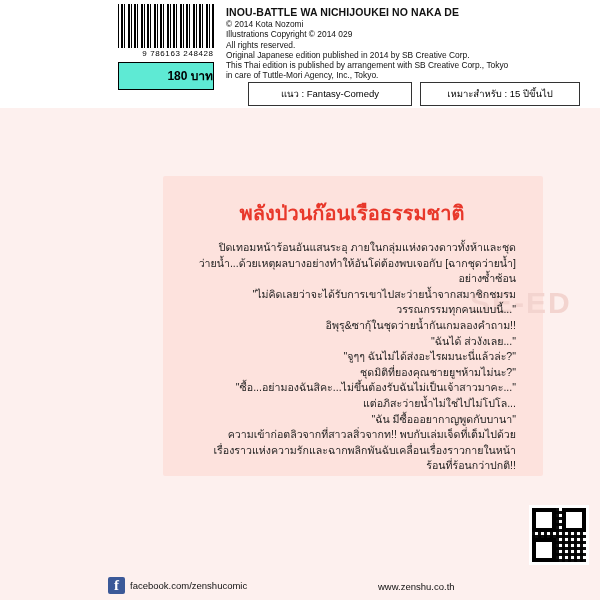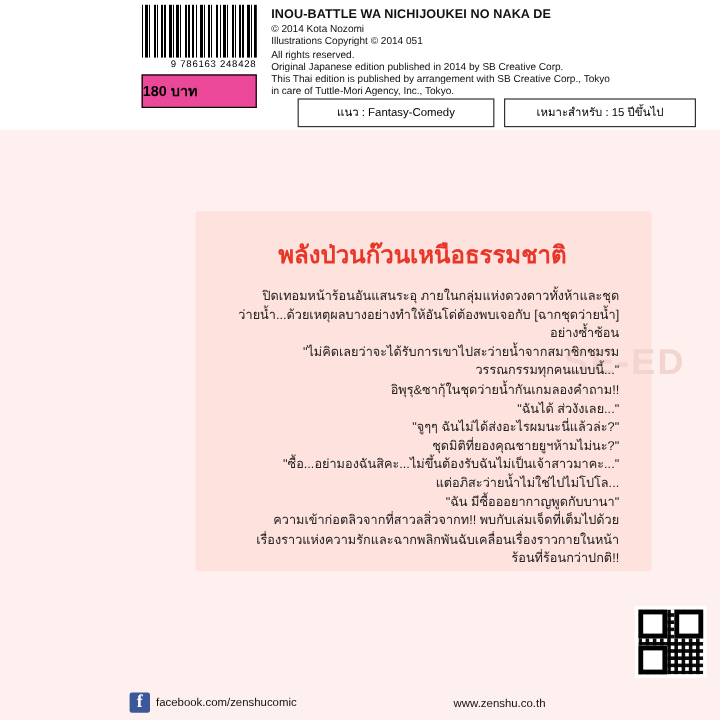--- a/index.html
+++ b/index.html
@@ -49,26 +49,26 @@
     letter-spacing: 0.6px;
     color: #000;
     margin-top: 1px;
     font-family: "Liberation Sans", sans-serif;
   }
   .price-box {
     position: absolute;
     left: 118px; top: 62px;
     width: 96px;
     border: 1px solid #000;
-    text-align: left;
+    text-align: right;
     font-size: 12px;
     font-weight: bold;
     padding: 3px 0 4px 0;
     box-sizing: border-box;
-    background: #ec4899;
+    background: #5eead4;
   }
   
   .copy-block {
     position: absolute;
     left: 226px; top: 6px;
     width: 366px;
     color: #111;
   }
   .copy-title {
     font-size: 10.5px;
@@ -217,36 +217,36 @@
 
   <div class="barcode-wrap">
     <div class="barcode"></div>
     <div class="barcode-num">9 786163 248428</div>
   </div>
   <div class="price-box">180 บาท</div>
 
   <div class="copy-block">
     <div class="copy-title">INOU-BATTLE WA NICHIJOUKEI NO NAKA DE</div>
     <div class="copy-line">© 2014 Kota Nozomi</div>
-    <div class="copy-line">Illustrations Copyright © 2014 051</div>
+    <div class="copy-line">Illustrations Copyright © 2014 029</div>
     <div class="copy-line">All rights reserved.</div>
     <div class="copy-line">Original Japanese edition published in 2014 by SB Creative Corp.</div>
     <div class="copy-line">This Thai edition is published by arrangement with SB Creative Corp., Tokyo</div>
     <div class="copy-line">in care of Tuttle-Mori Agency, Inc., Tokyo.</div>
   </div>
 
   <div class="tagrow">
     <div class="tagbox genre">แนว : Fantasy-Comedy</div>
     <div class="tagbox age">เหมาะสำหรับ : 15 ปีขึ้นไป</div>
   </div>
 
   <div class="inner-panel"></div>
   <div class="watermark">SE-ED</div>
 
-  <div class="headline">พลังป่วนก๊วนเหนือธรรมชาติ</div>
+  <div class="headline">พลังป่วนก๊อนเรือธรรมชาติ</div>
 
   <div class="body-text">
     <p>ปิดเทอมหน้าร้อนอันแสนระอุ  ภายในกลุ่มแห่งดวงดาวทั้งห้าและชุดว่ายน้ำ...ด้วยเหตุผลบางอย่างทำให้อันโด่ต้องพบเจอกับ [ฉากชุดว่ายน้ำ] อย่างซ้ำซ้อน</p>
     <p>"ไม่คิดเลยว่าจะได้รับการเขาไปสะว่ายน้ำจากสมาชิกชมรมวรรณกรรมทุกคนแบบนี้..."</p>
     <p>อิพุรุ&amp;ซากุ้ในชุดว่ายน้ำกันเกมลองคำถาม!!</p>
     <p class="noindent">"ฉันได้ ส่วงังเลย..."</p>
     <p class="noindent">"จูๆๆ ฉันไม่ได้ส่งอะไรผมนะนี่แล้วล่ะ?"</p>
     <p class="noindent">ชุดมิติที่ยองคุณชายยูฯห้ามไม่นะ?"</p>
     <p class="noindent">"ซื้อ...อย่ามองฉันสิคะ...ไม่ขึ้นต้องรับฉันไม่เป็นเจ้าสาวมาคะ..."</p>
     <p class="noindent">แต่อภิสะว่ายน้ำไม่ใช่ไปไม่โปโล...</p>

